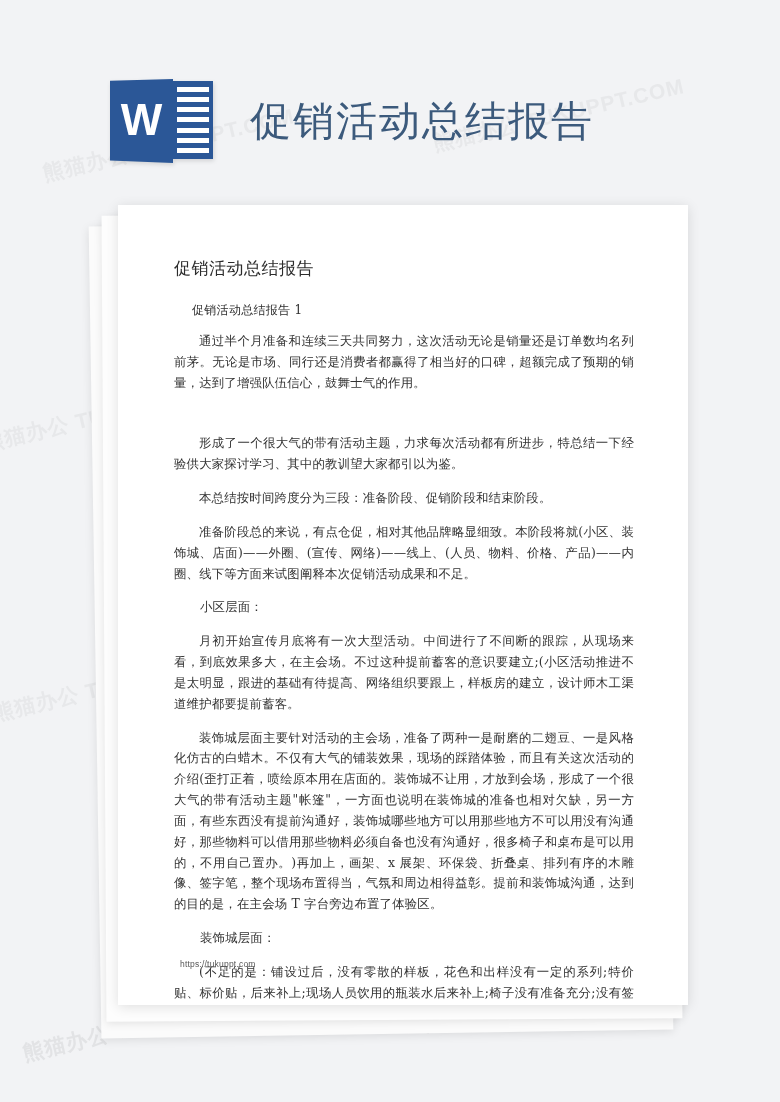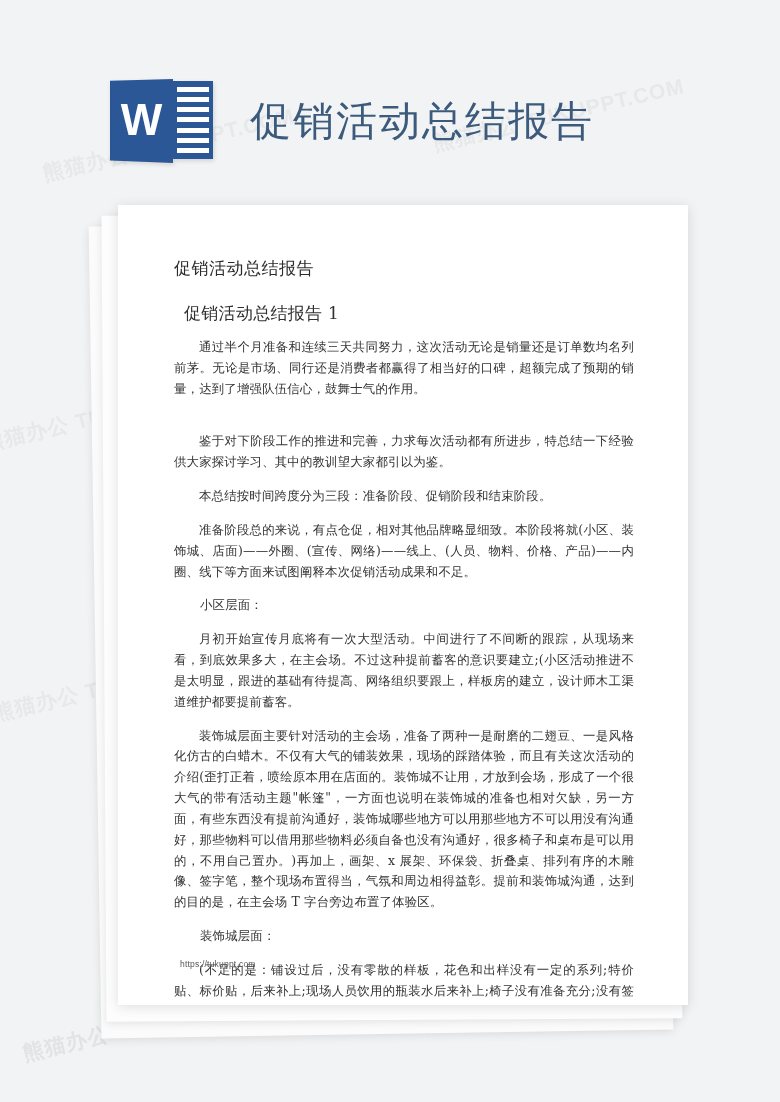--- a/index.html
+++ b/index.html
@@ -132,36 +132,36 @@
   .doc-h1 {
     color: #2c2c2c;
     font-size: 17px;
     font-family: "DejaVu Serif", "Liberation Serif", serif;
     margin: 0 0 22px 0;
     font-weight: normal;
     letter-spacing: 0.5px;
   }
   .doc-sub {
     color: #303030;
-    font-size: 17px;
+    font-size: 12px;
     font-family: "DejaVu Serif", "Liberation Serif", serif;
-    margin: 0 0 12px 10px;
+    margin: 0 0 12px 18px;
     letter-spacing: 0.3px;
   }
   .doc-p {
     color: #323232;
     font-size: 12.4px;
     line-height: 1.68;
     font-family: "DejaVu Serif", "Liberation Serif", serif;
     margin: 0 0 13px 0;
     text-align: justify;
     text-indent: 25px;
     letter-spacing: 0.2px;
   }
-  .doc-p.gap-big { margin-bottom: 32px; }
+  .doc-p.gap-big { margin-bottom: 40px; }
   .doc-p.heading-line { text-indent: 26px; margin-bottom: 13px; }
 
   .doc-footer {
     position: absolute;
     left: 62px; bottom: 36px;
     color: #575757;
     font-size: 8.5px;
     font-family: "Liberation Sans", "DejaVu Sans", sans-serif;
     letter-spacing: 0.2px;
   }
@@ -199,21 +199,21 @@
 </div>
 
 <div class="stack sheet-back2"></div>
 <div class="stack sheet-back1"></div>
 
 <div class="stack sheet-front">
   <div class="page-inner">
     <h1 class="doc-h1">促销活动总结报告</h1>
     <div class="doc-sub">促销活动总结报告 1</div>
     <p class="doc-p gap-big">通过半个月准备和连续三天共同努力，这次活动无论是销量还是订单数均名列前茅。无论是市场、同行还是消费者都赢得了相当好的口碑，超额完成了预期的销量，达到了增强队伍信心，鼓舞士气的作用。</p>
-    <p class="doc-p">鉴于对下阶段工作的推进和完善，力求每次活动都有所进步，特总结一下经验供大家探讨学习、其中的教训望大家都引以为鉴。</p>
+    <p class="doc-p">形成了一个很大气的带有活动主题，力求每次活动都有所进步，特总结一下经验供大家探讨学习、其中的教训望大家都引以为鉴。</p>
     <p class="doc-p">本总结按时间跨度分为三段：准备阶段、促销阶段和结束阶段。</p>
     <p class="doc-p">准备阶段总的来说，有点仓促，相对其他品牌略显细致。本阶段将就(小区、装饰城、店面)——外圈、(宣传、网络)——线上、(人员、物料、价格、产品)——内圈、线下等方面来试图阐释本次促销活动成果和不足。</p>
     <p class="doc-p heading-line">小区层面：</p>
     <p class="doc-p">月初开始宣传月底将有一次大型活动。中间进行了不间断的跟踪，从现场来看，到底效果多大，在主会场。不过这种提前蓄客的意识要建立;(小区活动推进不是太明显，跟进的基础有待提高、网络组织要跟上，样板房的建立，设计师木工渠道维护都要提前蓄客。</p>
     <p class="doc-p">装饰城层面主要针对活动的主会场，准备了两种一是耐磨的二翅豆、一是风格化仿古的白蜡木。不仅有大气的铺装效果，现场的踩踏体验，而且有关这次活动的介绍(歪打正着，喷绘原本用在店面的。装饰城不让用，才放到会场，形成了一个很大气的带有活动主题"帐篷"，一方面也说明在装饰城的准备也相对欠缺，另一方面，有些东西没有提前沟通好，装饰城哪些地方可以用那些地方不可以用没有沟通好，那些物料可以借用那些物料必须自备也没有沟通好，很多椅子和桌布是可以用的，不用自己置办。)再加上，画架、x 展架、环保袋、折叠桌、排列有序的木雕像、签字笔，整个现场布置得当，气氛和周边相得益彰。提前和装饰城沟通，达到的目的是，在主会场 T 字台旁边布置了体验区。</p>
     <p class="doc-p heading-line">装饰城层面：</p>
     <p class="doc-p">(不足的是：铺设过后，没有零散的样板，花色和出样没有一定的系列;特价贴、标价贴，后来补上;现场人员饮用的瓶装水后来补上;椅子没有准备充分;没有签字台，正式度显得不够;)</p>
   </div>
   <div class="doc-footer">https://tukuppt.com</div>
 </div>

